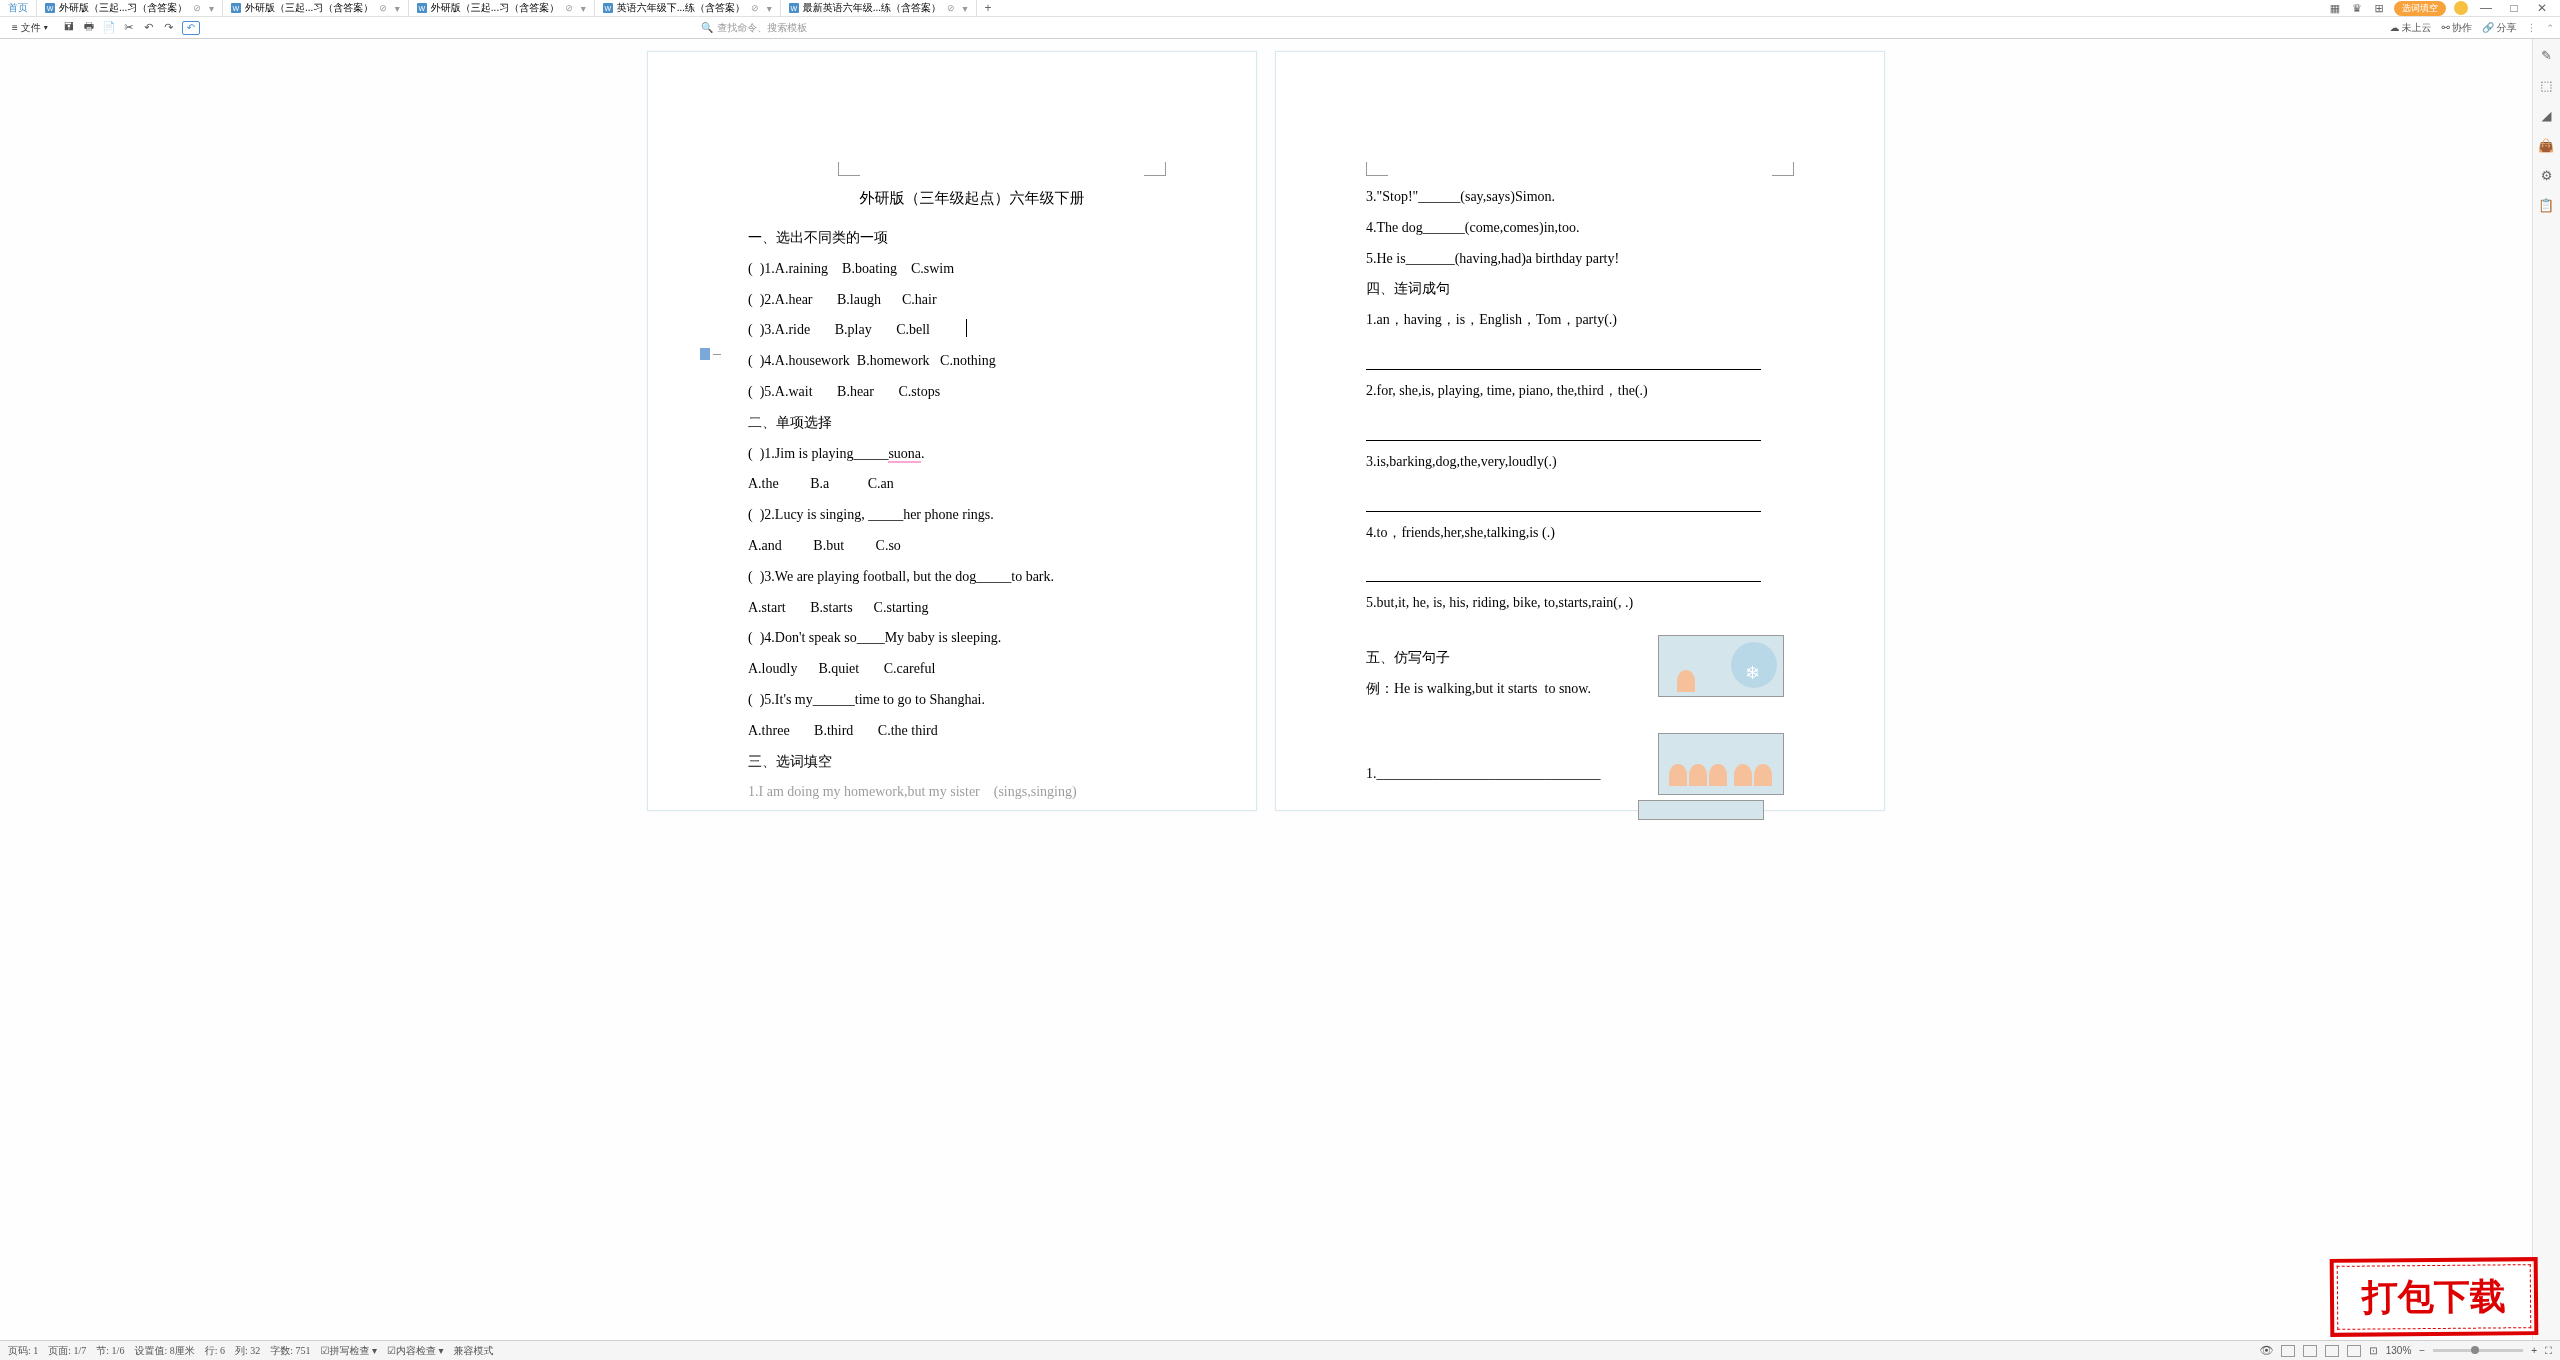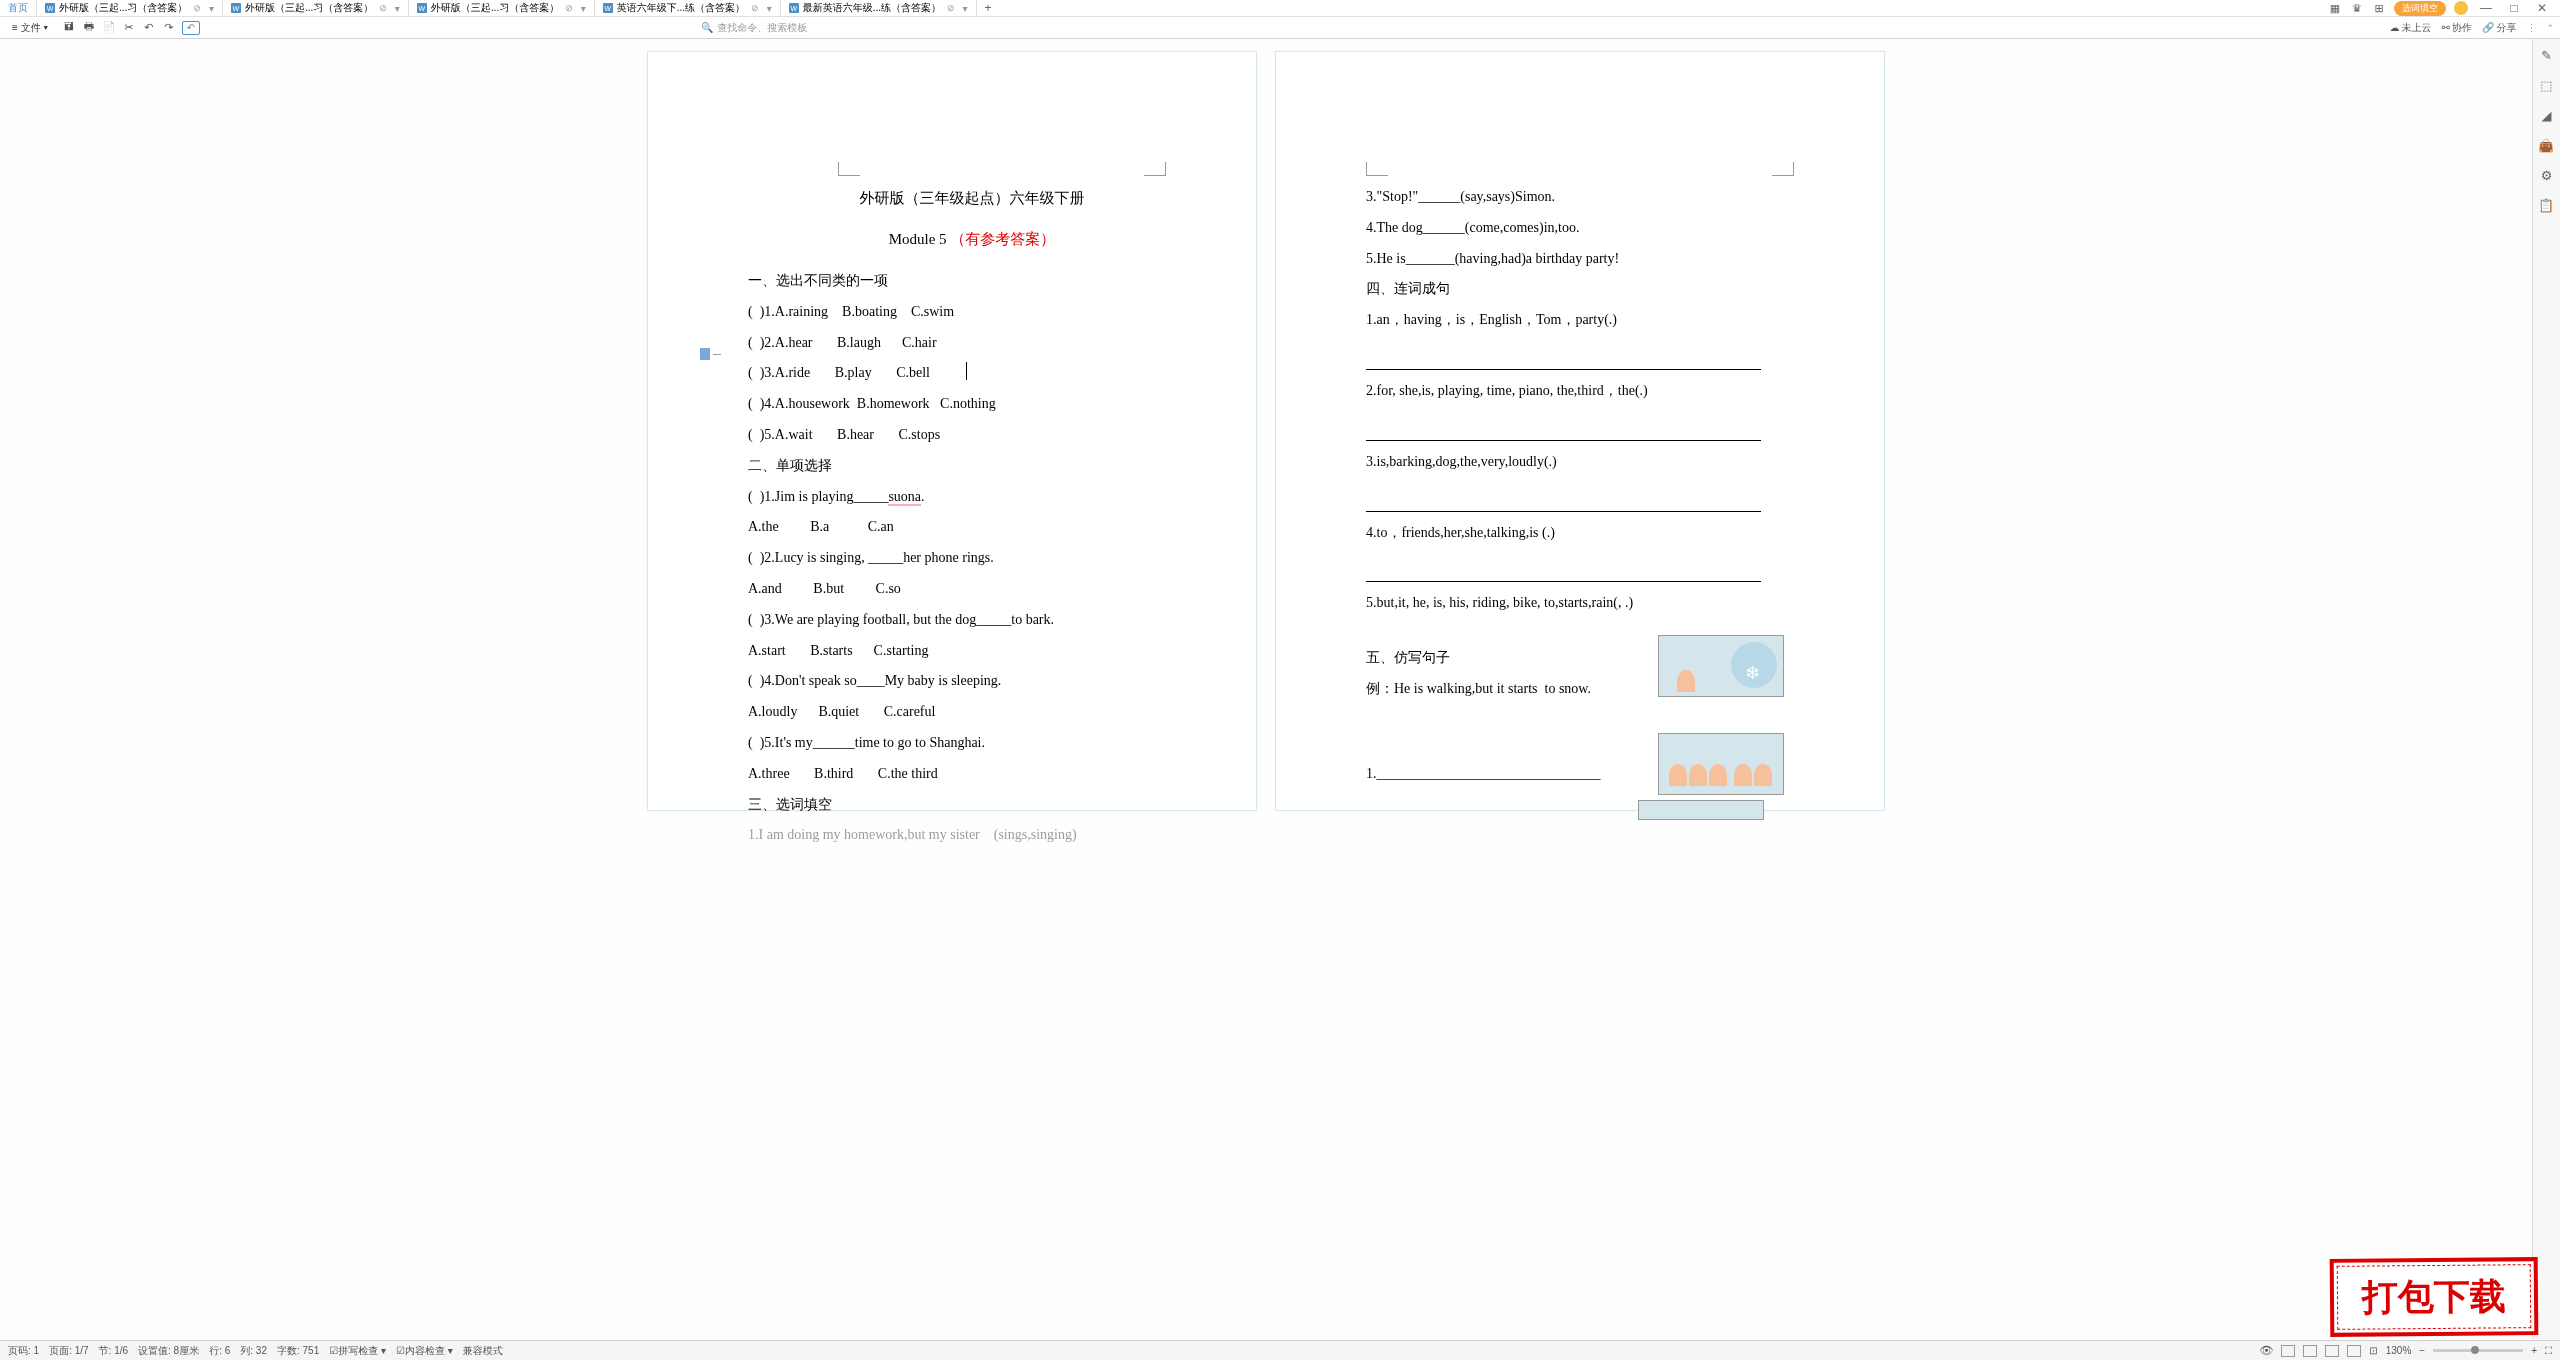--- a/index.html
+++ b/index.html
@@ -64,21 +64,21 @@
 .img-box .kid { position: absolute; width: 18px; height: 22px; background: #f5c09a; border-radius: 50% 50% 0 0; }
 .img-box.img1 .snow { position: absolute; right: 6px; top: 6px; width: 46px; height: 46px; background: #b8d8e8; border-radius: 50%; }
 .img-box.img1 .snow::after { content: "❄"; position: absolute; left: 14px; top: 12px; color: #fff; font-size: 18px; }
 
 
 .right-sidebar { width: 28px; background: #f7f7f7; border-left: 1px solid #e0e0e0; display: flex; flex-direction: column; align-items: center; padding-top: 8px; gap: 14px; }
 .right-sidebar .sb-icon { width: 16px; height: 16px; color: #666; font-size: 13px; display: inline-flex; align-items: center; justify-content: center; cursor: pointer; }
 
 
 .statusbar { position: absolute; bottom: 0; left: 0; right: 0; height: 20px; background: #f5f5f5; border-top: 1px solid #d0d0d0; display: flex; align-items: center; font-size: 10px; color: #555; padding: 0 8px; }
-.statusbar .sl { margin-right: 10px; }
+.statusbar .sl { margin-right: 10px; font-family: Liberation Serif, serif; }
 .statusbar .sb-right { margin-left: auto; display: flex; align-items: center; gap: 8px; }
 .statusbar .view-icon { width: 14px; height: 12px; border: 1px solid #999; display: inline-block; }
 .statusbar .zoom-slider { width: 90px; height: 3px; background: #ccc; position: relative; }
 .statusbar .zoom-slider .thumb { position: absolute; left: 38px; top: -3px; width: 8px; height: 8px; background: #888; border-radius: 50%; }
 
 
 .download-stamp { position: absolute; right: 22px; bottom: 24px; width: 208px; height: 78px; border: 4px solid #d00; background: rgba(255,255,255,0.6); display: flex; align-items: center; justify-content: center; font-size: 36px; font-weight: bold; color: #d00; font-family: "KaiTi", "STKaiti", serif; transform: rotate(-0.5deg); }
 .download-stamp::before { content: ""; position: absolute; inset: 3px; border: 1px dashed #d00; }
 </style>
 </head>
@@ -184,24 +184,20 @@
 
     <div class="page">
       <div class="corner-tl"></div>
       <div class="corner-tr"></div>
       <div class="page-marker">
         <span class="pm-icon"></span>
         <span class="pm-line"></span>
       </div>
       <div class="page-content">
         <div class="doc-title">外研版（三年级起点）六年级下册</div>
-        <div class="doc-module">
-          <span>Module 5</span>
-          <span class="red">（有参考答案）</span>
-        </div>
         <div class="doc-line">一、选出不同类的一项</div>
         <div class="doc-line">(  )1.A.raining    B.boating    C.swim</div>
         <div class="doc-line">(  )2.A.hear       B.laugh      C.hair</div>
         <div class="doc-line cursor-line">(  )3.A.ride       B.play       C.bell</div>
         <div class="doc-line">(  )4.A.housework  B.homework   C.nothing</div>
         <div class="doc-line">(  )5.A.wait       B.hear       C.stops</div>
         <div class="doc-line">二、单项选择</div>
         <div class="doc-line">(  )1.Jim is playing_____<span class="red-underline">suona</span>.</div>
         <div class="doc-line">A.the         B.a           C.an</div>
         <div class="doc-line">(  )2.Lucy is singing, _____her phone rings.</div>

